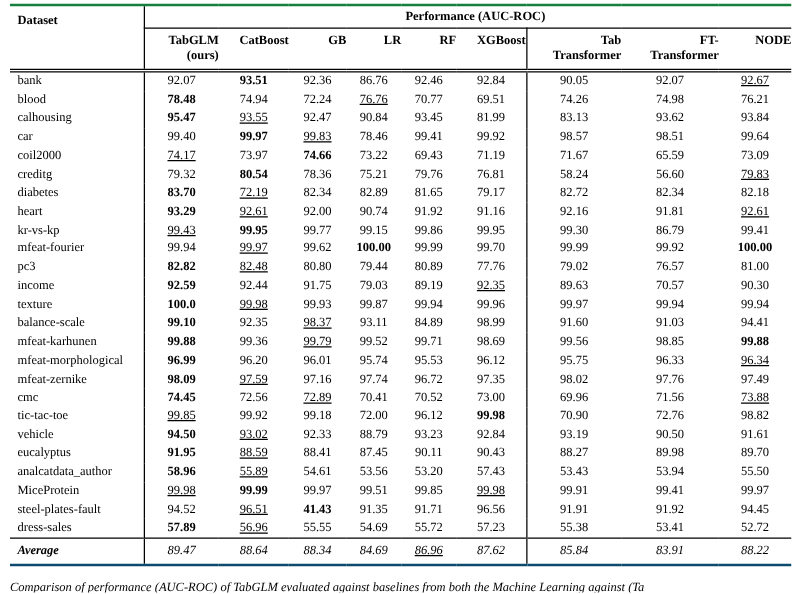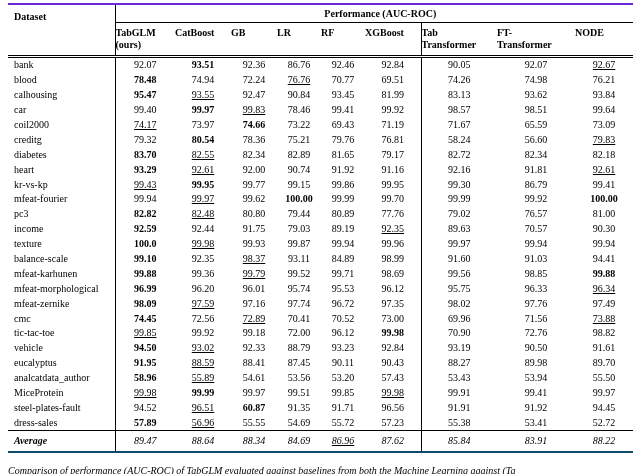--- a/index.html
+++ b/index.html
@@ -11,37 +11,37 @@
     color: #000;
   }
   table {
     border-collapse: collapse;
     table-layout: fixed;
     width: 625px;
     margin: 3px 0 0 8px;
   }
   th, td { padding: 0; font-size: 10px; line-height: 1; }
   th { font-weight: bold; }
-  .top-rule { border-top: 2px solid #6d28d9; }
+  .top-rule { border-top: 2px solid #15803d; }
   th.dataset-h {
     text-align: left; vertical-align: top;
     padding: 7px 0 0 6px;
     border-right: 1px solid #000;
     border-bottom: 3px double #000;
   }
   th.group-h {
     border-bottom: 1px solid #000;
     padding: 4px 0 3px 12px;
     text-align: center;
   }
   tr.hdr2 th {
     border-bottom: 3px double #000;
     vertical-align: top;
     padding: 4px 0 4px 0;
-    text-align: left;
+    text-align: right;
   }
   .hl { display: block; line-height: 12px; }
   td.ds { text-align: left; padding-left: 6px; border-right: 1px solid #000; }
   td.num { text-align: center; }
   .vr { border-right: 1px solid #000; margin-top: 16px; }
   tbody td { height: 14.9px; }
   .b { font-weight: bold; }
   .u { text-decoration: underline; }
   tr.avg td {
     border-top: 1px solid #000;
@@ -182,21 +182,21 @@
         <td class="num">75.21</td>
         <td class="num">79.76</td>
         <td class="num vr">76.81</td>
         <td class="num">58.24</td>
         <td class="num">56.60</td>
         <td class="num u">79.83</td>
       </tr>
       <tr>
         <td class="ds">diabetes</td>
         <td class="num b">83.70</td>
-        <td class="num u">82.55</td>
+        <td class="num u">72.19</td>
         <td class="num">82.34</td>
         <td class="num">82.89</td>
         <td class="num">81.65</td>
         <td class="num vr">79.17</td>
         <td class="num">82.72</td>
         <td class="num">82.34</td>
         <td class="num">82.18</td>
       </tr>
       <tr>
         <td class="ds">heart</td>
@@ -387,21 +387,21 @@
         <td class="num">99.85</td>
         <td class="num u vr">99.98</td>
         <td class="num">99.91</td>
         <td class="num">99.41</td>
         <td class="num">99.97</td>
       </tr>
       <tr>
         <td class="ds">steel-plates-fault</td>
         <td class="num">94.52</td>
         <td class="num u">96.51</td>
-        <td class="num b">60.87</td>
+        <td class="num b">41.43</td>
         <td class="num">91.35</td>
         <td class="num">91.71</td>
         <td class="num vr">96.56</td>
         <td class="num">91.91</td>
         <td class="num">91.92</td>
         <td class="num">94.45</td>
       </tr>
       <tr>
         <td class="ds">dress-sales</td>
         <td class="num b">57.89</td>

